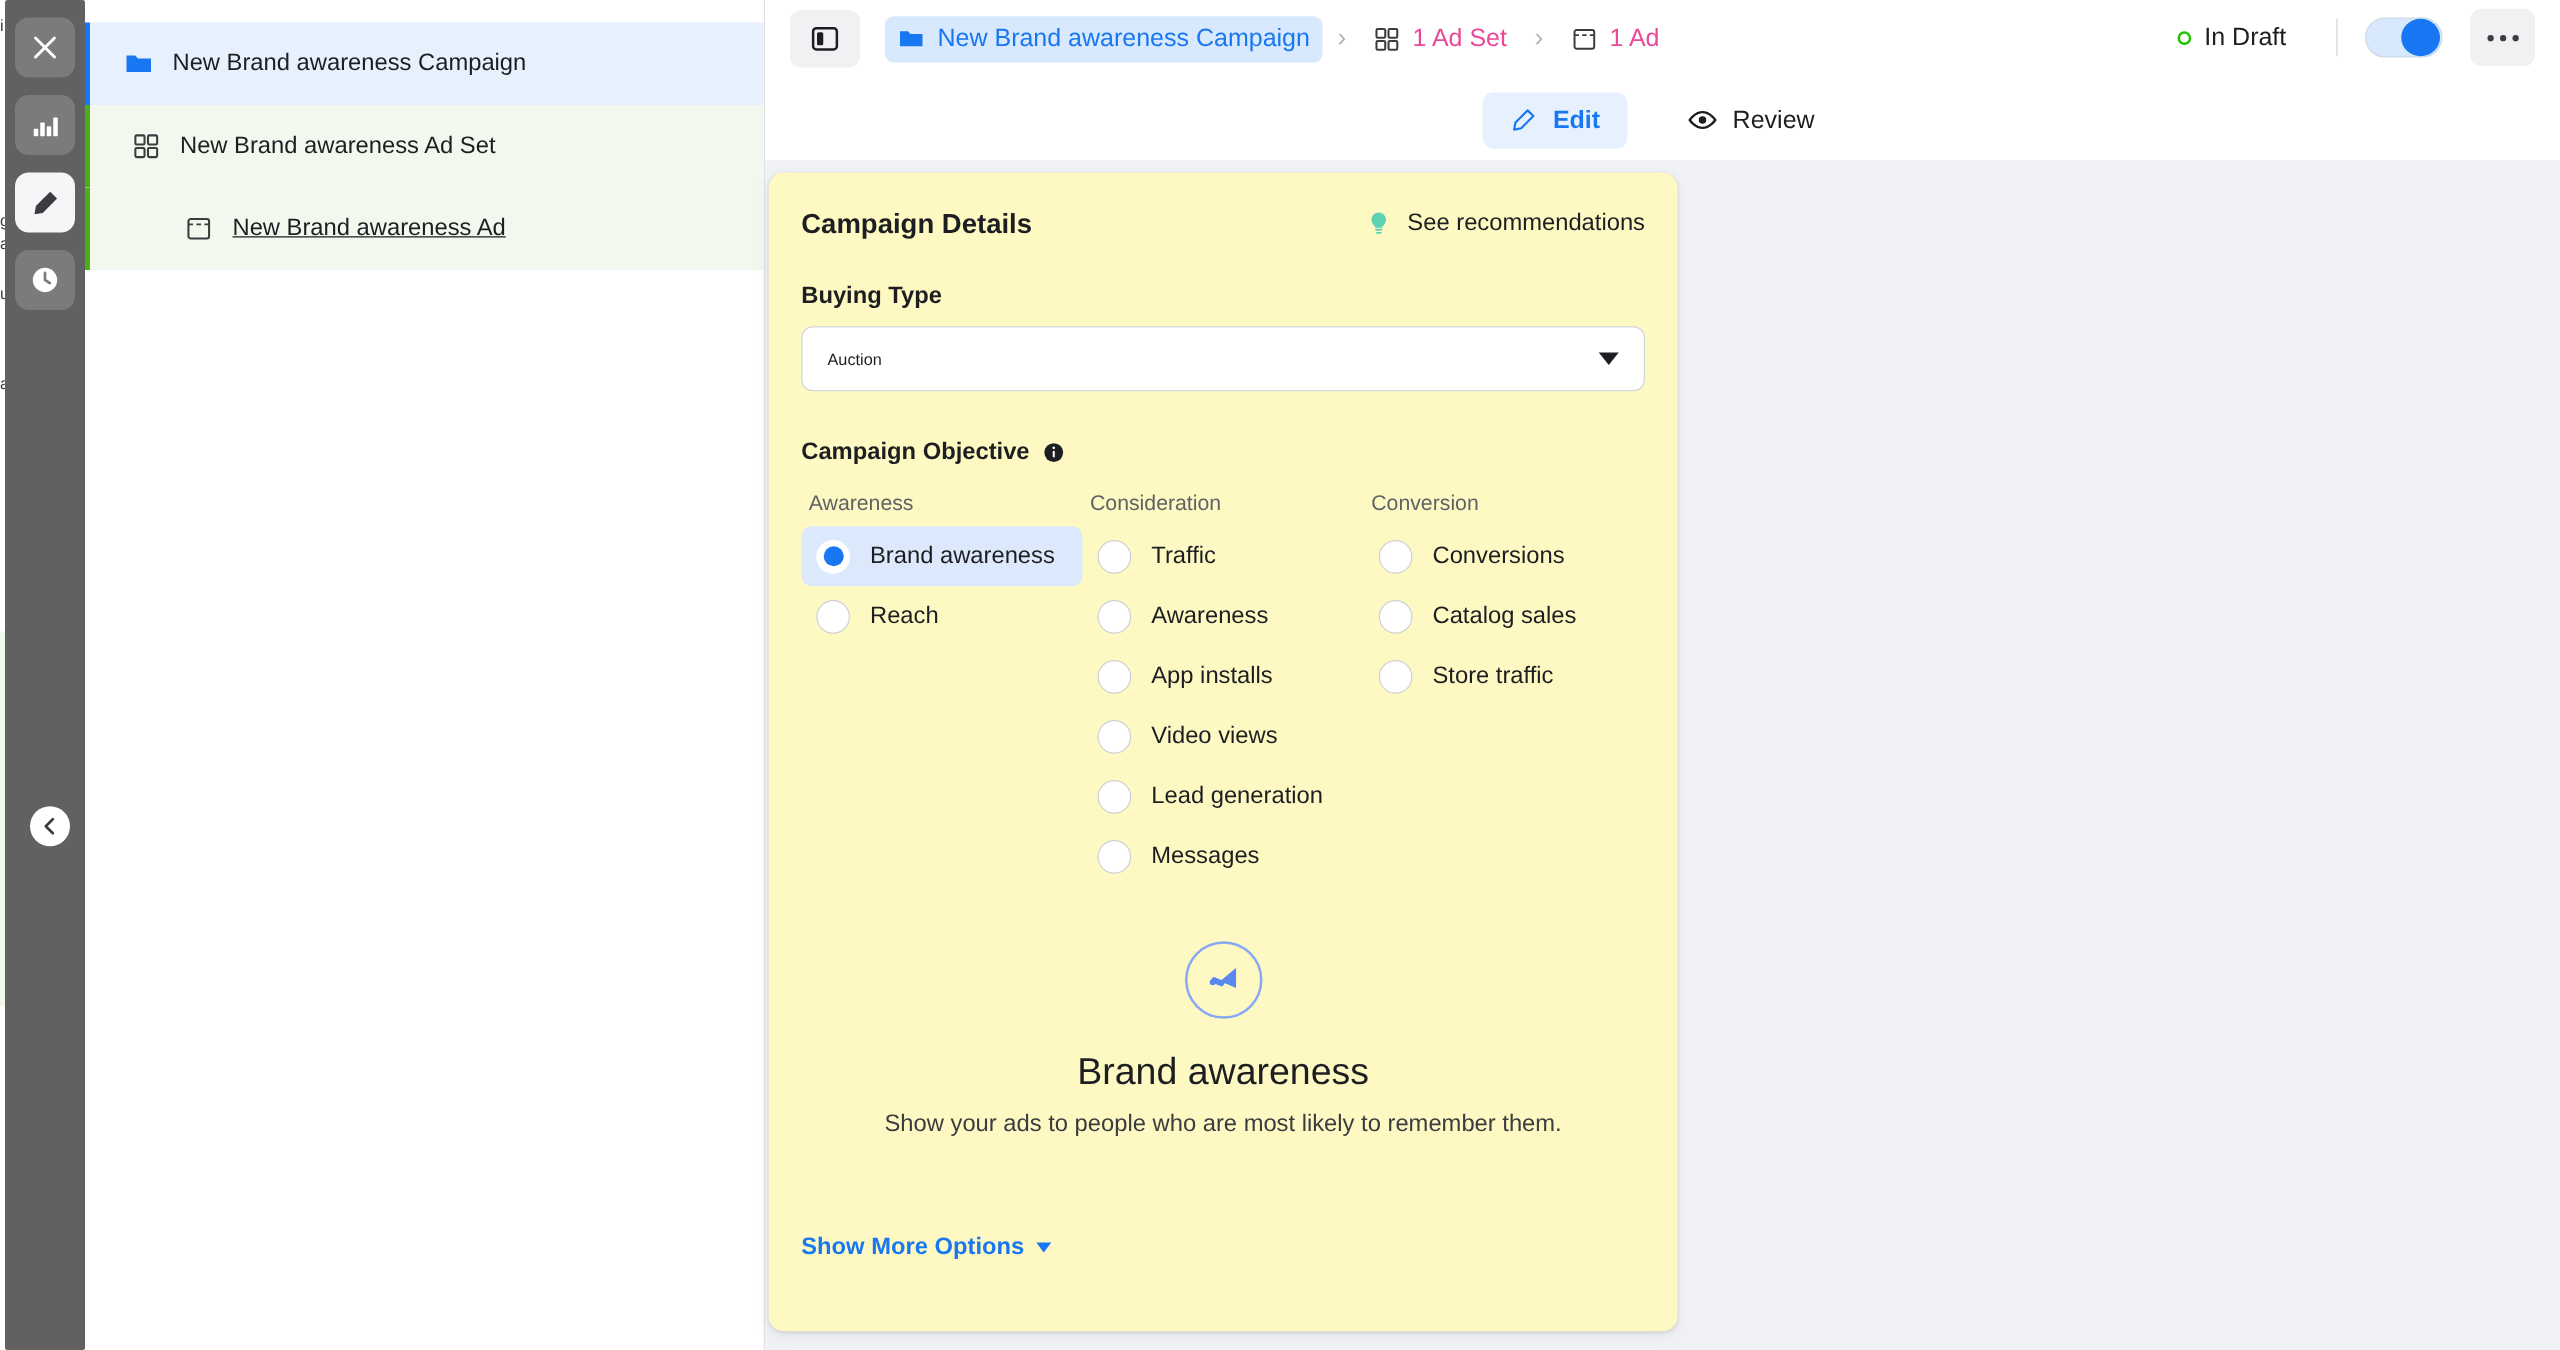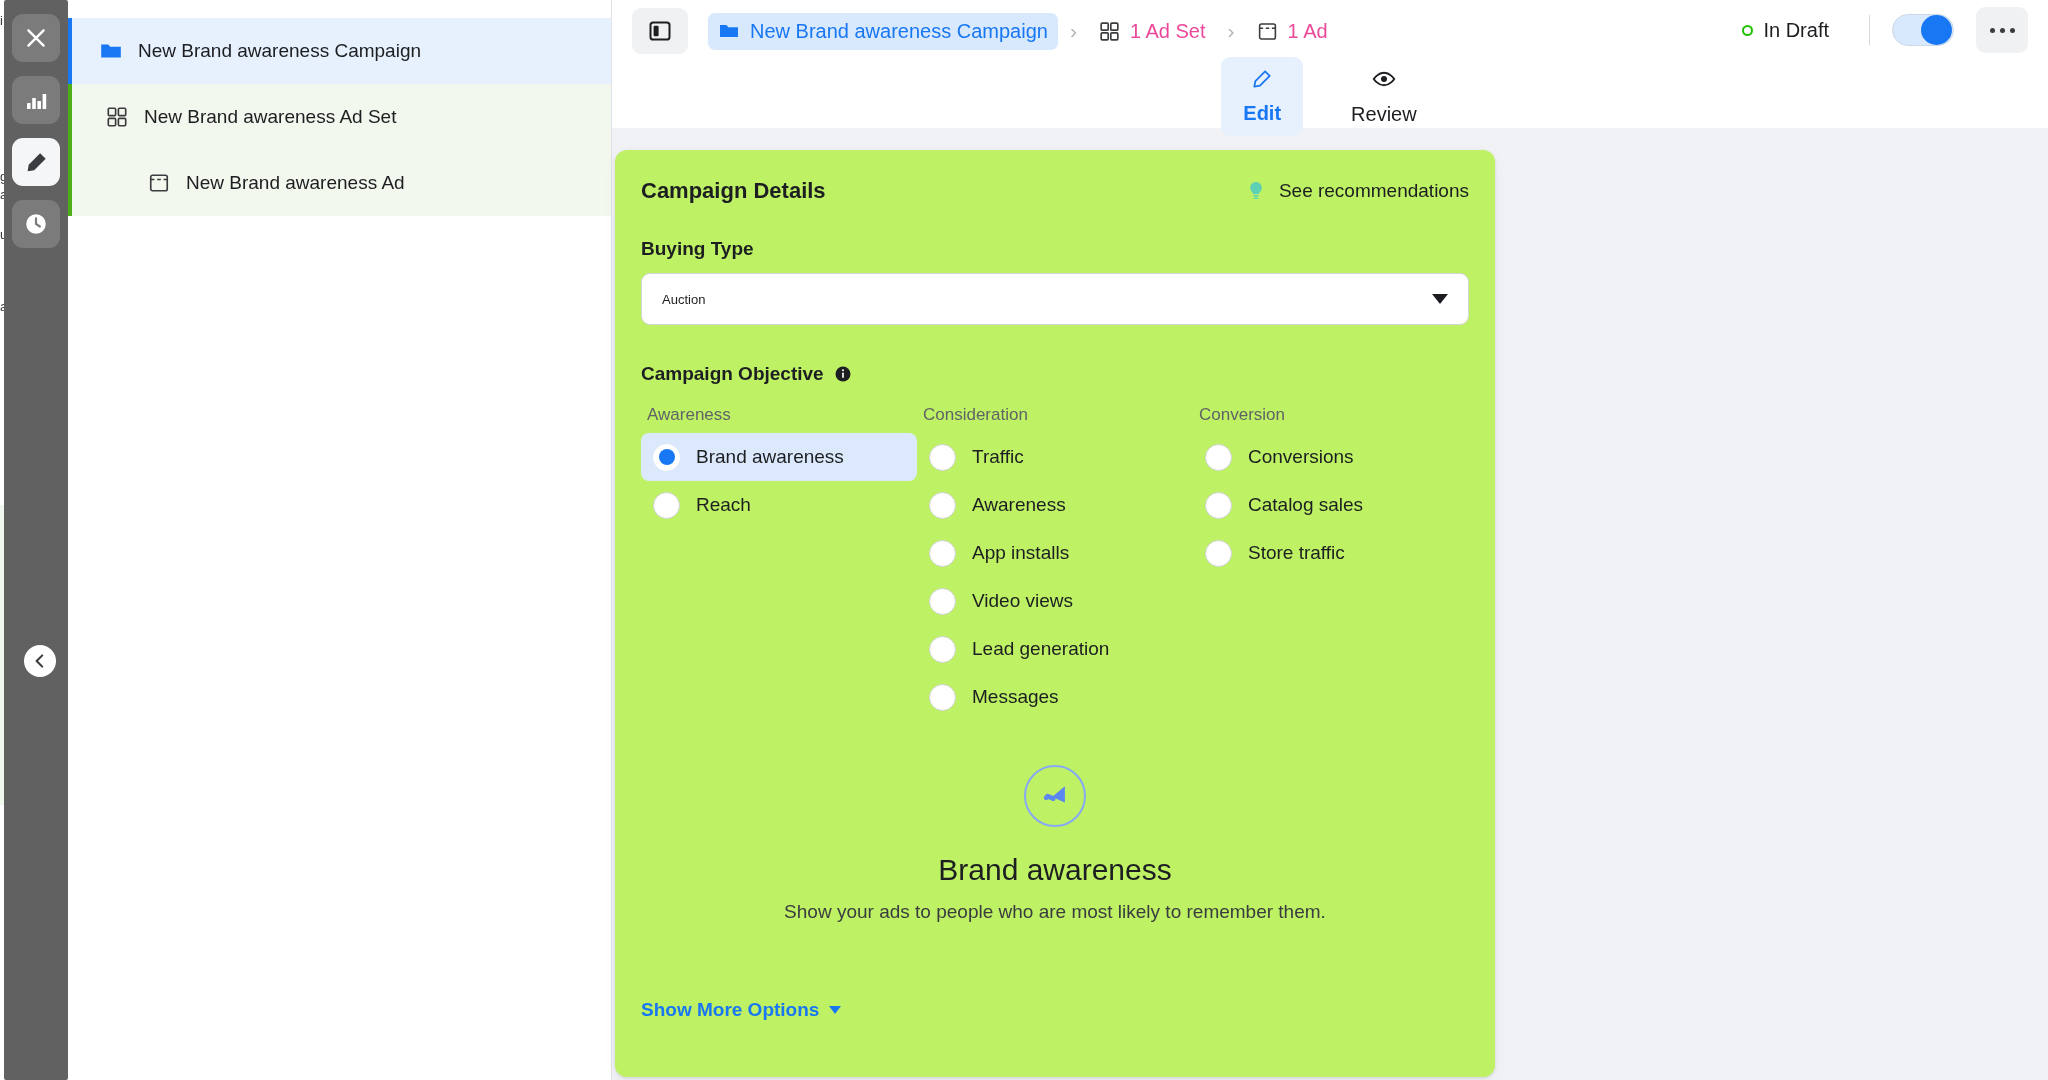--- a/index.html
+++ b/index.html
@@ -57,21 +57,21 @@
   }
   .row-campaign { background: #e7f0fd; top: 0; }
   .row-campaign .accent { background: #1877f2; }
   .row-adset { background: #f2f8ed; }
   .row-adset .accent { background: #4caf17; }
   .row-ad { background: #f2f8ed; }
   .row-ad .accent { background: #4caf17; }
   .tree-icon { width: 26px; height: 26px; margin-right: 14px; flex: 0 0 auto;
                display:flex; align-items:center; justify-content:center; }
   .indent-1 { padding-left: 36px; }
-  .indent-2 { padding-left: 78px; }
+  .indent-2 { padding-left: 78px; text-decoration: underline; }
 
   
   .main {
     position: absolute; left: 612px; top: 0; right: 0; bottom: 0;
     background: #f0f2f5;
   }
   .topbar {
     position: absolute; left: 0; top: 0; right: 0; height: 128px;
     background: #ffffff;
   }
@@ -115,31 +115,30 @@
     display: flex; align-items: center; justify-content: center; gap: 5px;
   }
   .kebab i { width: 5px; height: 5px; border-radius: 50%; background: #3a3c3f; display: block; }
 
   .tabs {
     position: absolute; left: 0; right: 0; top: 66px; height: 60px;
     display: flex; align-items: center; justify-content: center; gap: 26px;
   }
   .tab {
     display: flex; align-items: center; gap: 12px;
-    padding: 11px 22px; border-radius: 9px; font-size: 20px; color: #1c1e21; flex-direction: column;
+    padding: 11px 22px; border-radius: 9px; font-size: 20px; color: #1c1e21;
   }
   .tab.active { background: #e7f0fd; color: #1877f2; font-weight: bold; }
 
   
   .card {
-    position: absolute; left: 3px; top: 138px; width: 880px; height: 927px;
-    background: #bef264; border-radius: 12px;
+    position: absolute; left: 3px; top: 138px; width: 727px; height: 927px;
+    background: #fef9c3; border-radius: 12px;
     box-shadow: 0 1px 3px rgba(0,0,0,.10), 0 4px 14px rgba(0,0,0,.05);
     padding: 0 26px;
-    margin-top: 12px;
   }
   .card-head {
     display: flex; align-items: center; justify-content: space-between;
     padding-top: 28px;
   }
   .card-title { font-size: 22px; font-weight: bold; color: #1c1e21; }
   .recommend { display: flex; align-items: center; gap: 12px; font-size: 19px; color: #1c1e21; }
 
   .field-label { font-size: 19px; font-weight: bold; color: #1c1e21; margin-top: 34px; }
   .select {

